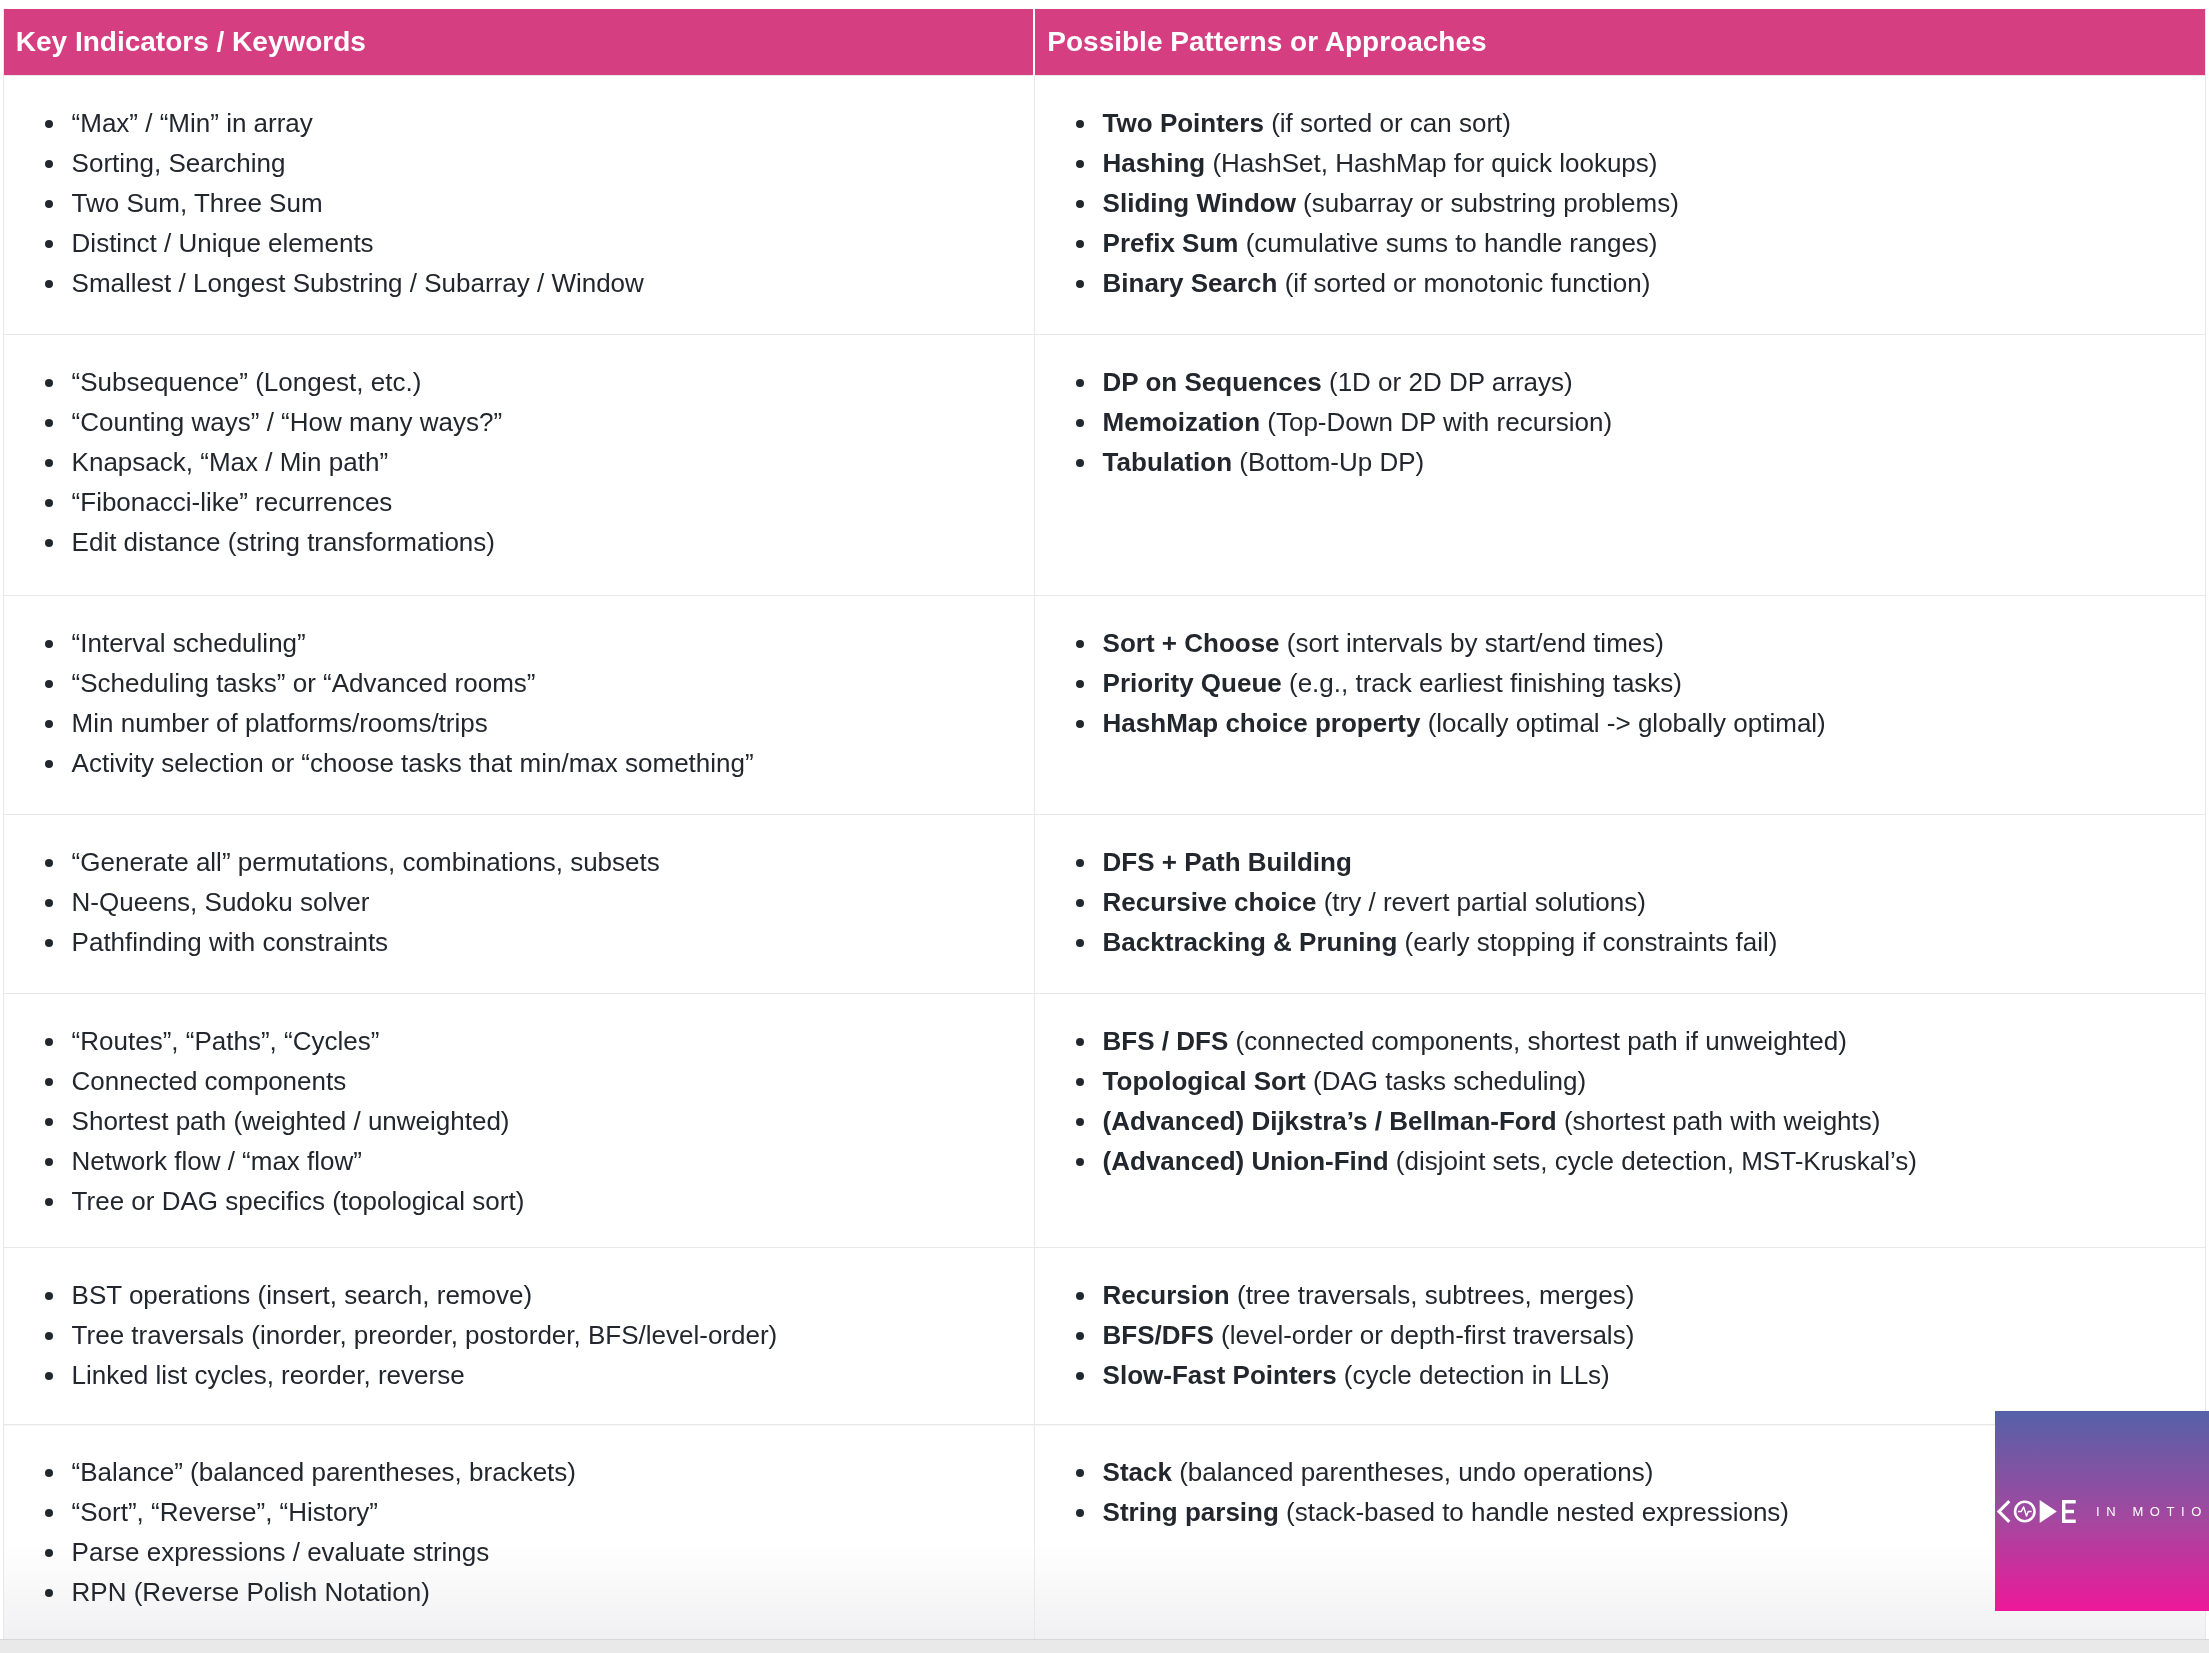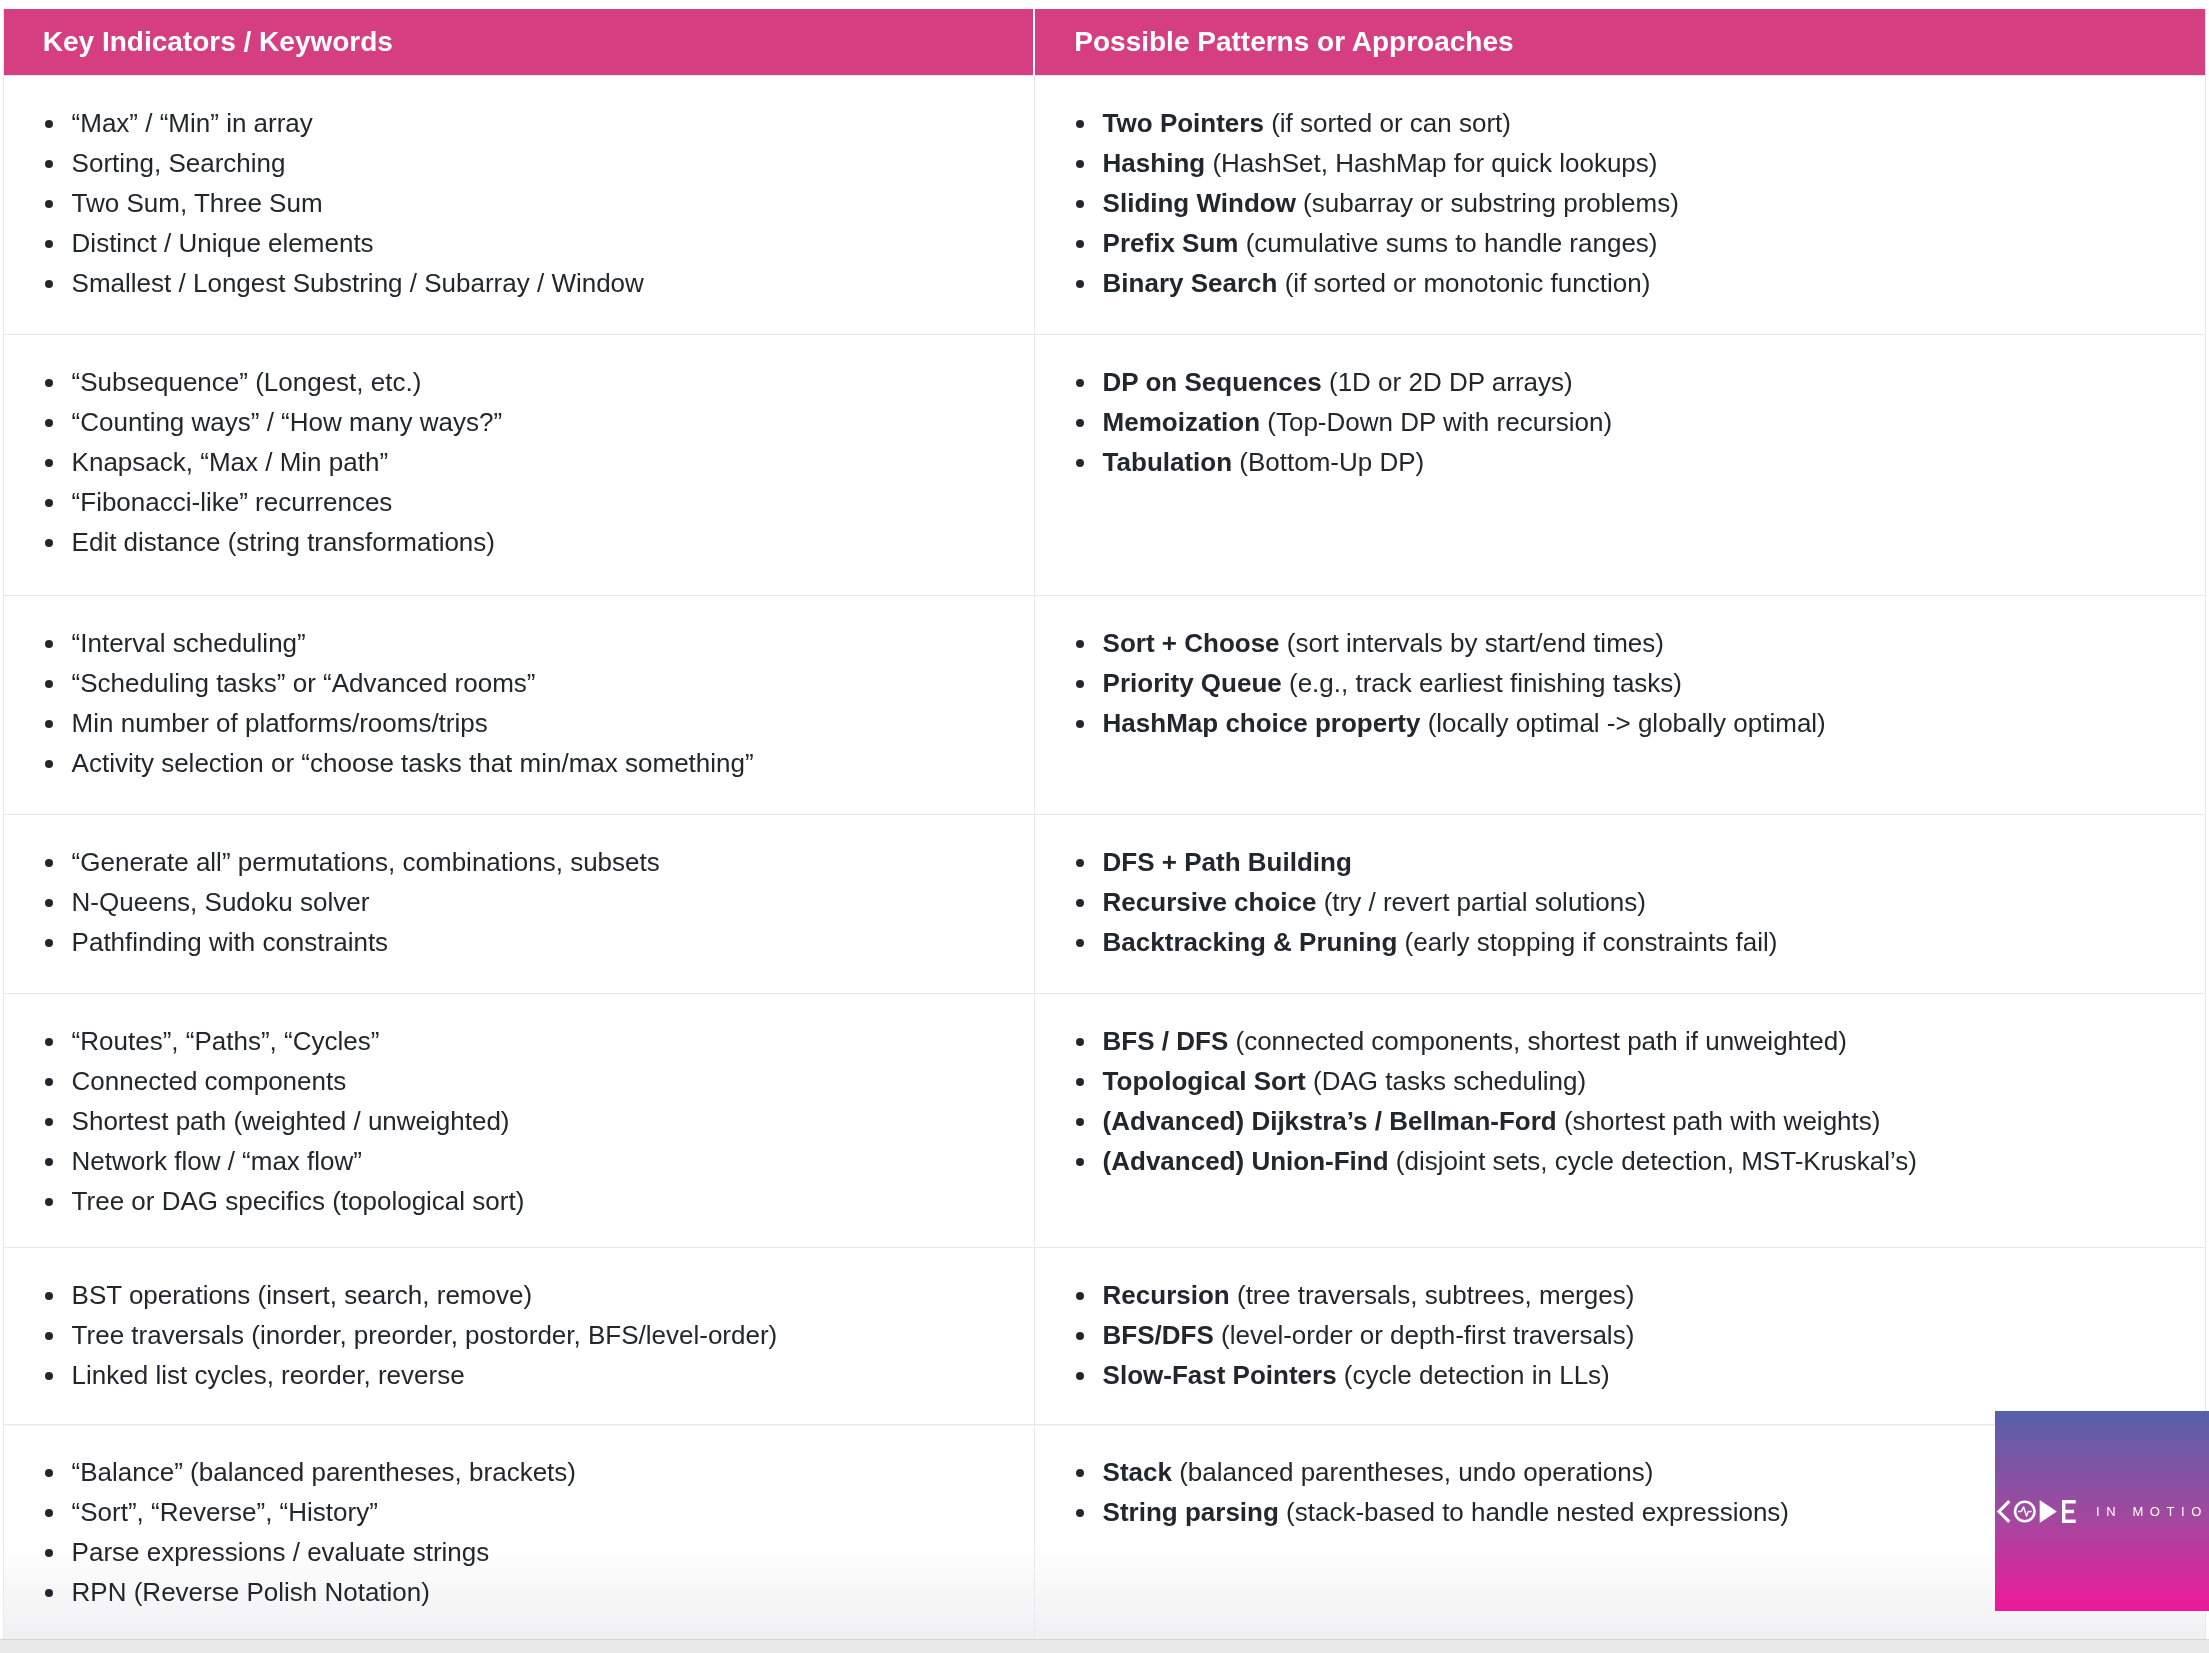--- a/index.html
+++ b/index.html
@@ -27,21 +27,21 @@
     border-bottom:0.9px solid #d9d9db;
   }
   col.c1{width:1031px;}
   thead th{
     background:var(--header-bg,#d53f82);
     color:var(--header-text,#ffffff);
     font-size:28px;
     font-weight:700;
     text-align:left;
     height:66px;
-    padding:0 0 0 39px;
+    padding:0 0 0 12px;
     vertical-align:middle;
   }
   thead th.patterns{border-left:2.8px solid #ffffff;}
   tbody td{
     vertical-align:top;
     padding:19px 28px 0 28px;
     border-top:0.9px solid var(--border,#e8e8ea);
     font-size:26px;
     color:var(--body-text,#22272e);
     background:#ffffff;

